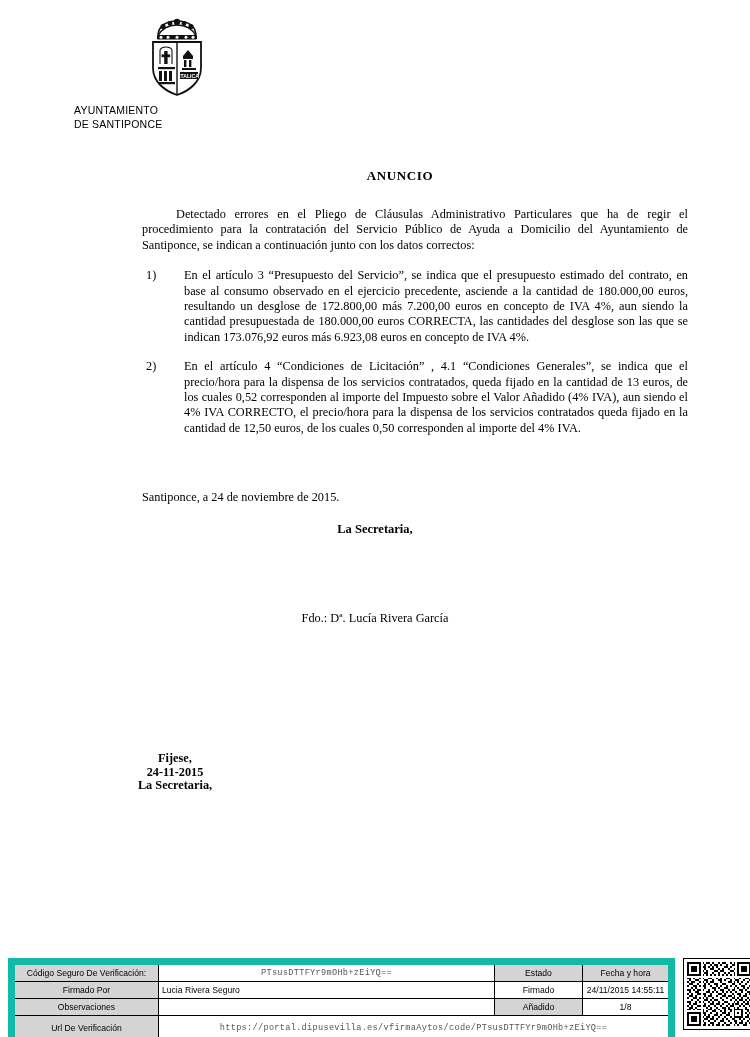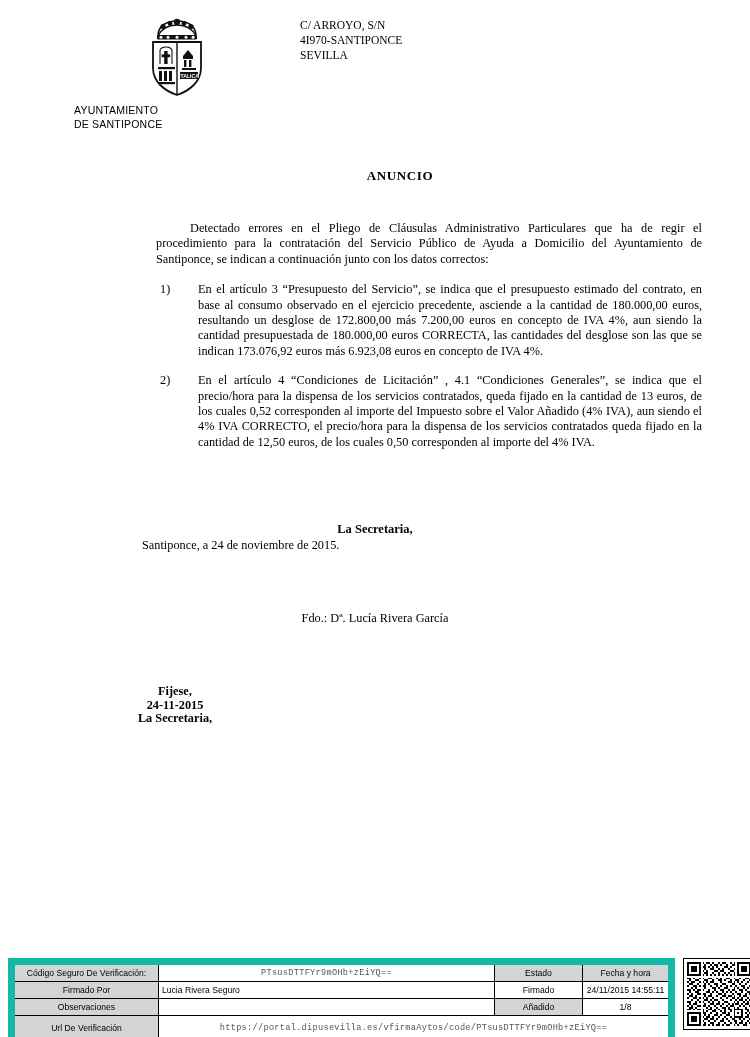--- a/index.html
+++ b/index.html
@@ -80,25 +80,24 @@
     width: 750px;
     text-align: center;
     font-weight: bold;
     font-size: 13px;
     letter-spacing: 0.6px;
     margin-left: 25px;
   }
   #body-area {
     position: absolute;
     top: 207px;
-    left: 156px;
+    left: 142px;
     width: 546px;
     font-size: 12.3px;
     line-height: 15.4px;
-    margin-top: 14px;
   }
   p.just {
     margin: 0;
     text-align: justify;
     text-justify: inter-word;
   }
   p.intro {
     text-indent: 34px;
   }
   ol.numlist {
@@ -117,21 +116,20 @@
     top: 0;
     width: 30px;
     font-size: 12.3px;
   }
 
   #closing-date {
     position: absolute;
     top: 490px;
     left: 142px;
     font-size: 12.3px;
-    margin-top: 48px;
   }
   #secretary-line {
     position: absolute;
     top: 522px;
     left: 0;
     width: 750px;
     text-align: center;
     font-weight: bold;
     font-size: 12.5px;
   }
@@ -139,21 +137,21 @@
     position: absolute;
     top: 611px;
     left: 0;
     width: 750px;
     text-align: center;
     font-size: 12.3px;
   }
 
   #fijese-block {
     position: absolute;
-    top: 685px;
+    top: 752px;
     left: 80px;
     width: 190px;
     text-align: center;
     font-weight: bold;
     font-size: 12.3px;
     line-height: 13.6px;
   }
 
   
   #footer-wrap {
@@ -265,25 +263,20 @@
       </g>
     </svg>
 
     <div id="org-name">
       <div>AYUNTAMIENTO</div>
       <div>DE SANTIPONCE</div>
     </div>
   </div>
 
   <div id="contact-block">
-    <div id="address-col">
-      <div>C/ ARROYO, S/N</div>
-      <div>4I970-SANTIPONCE</div>
-      <div>SEVILLA</div>
-    </div>
   </div>
 </div>
 
 <div id="doc-title">ANUNCIO</div>
 
 <div id="body-area">
   <p class="just intro">Detectado errores en el Pliego de Cláusulas Administrativo Particulares que ha de regir el procedimiento para la contratación del Servicio Público de Ayuda a Domicilio del Ayuntamiento de Santiponce, se indican a continuación junto con los datos correctos:</p>
 
   <ol class="numlist">
     <li>

